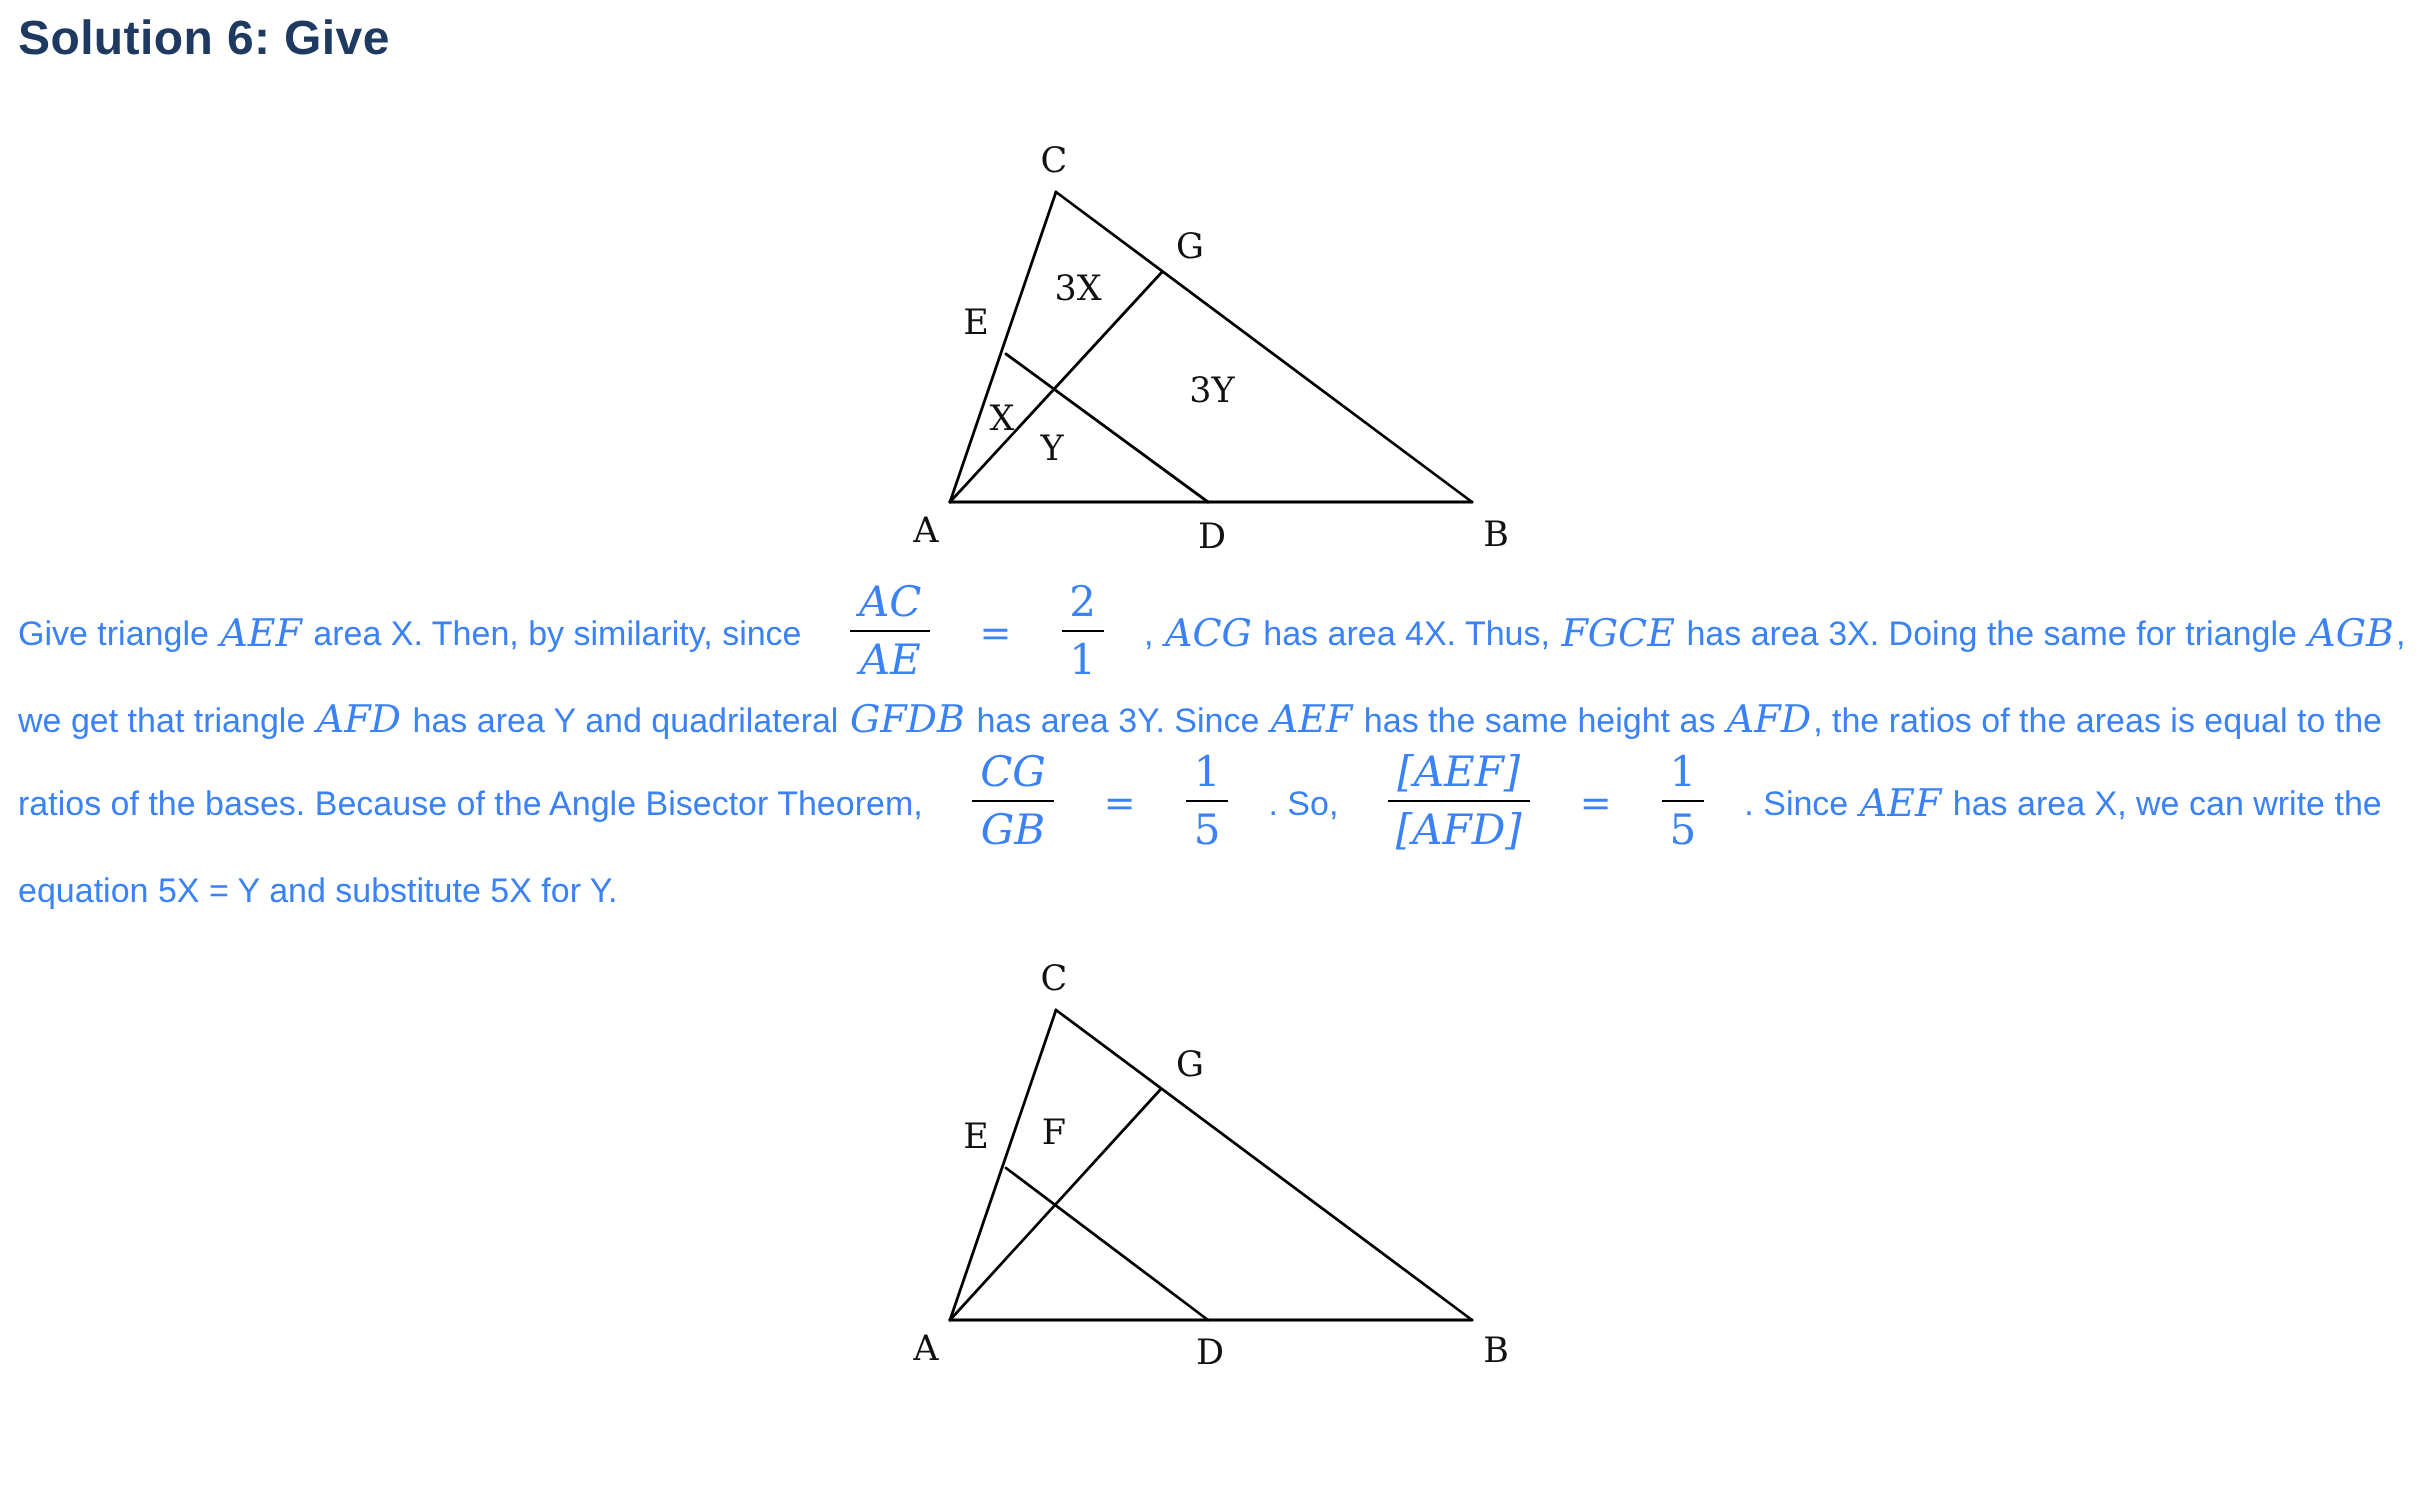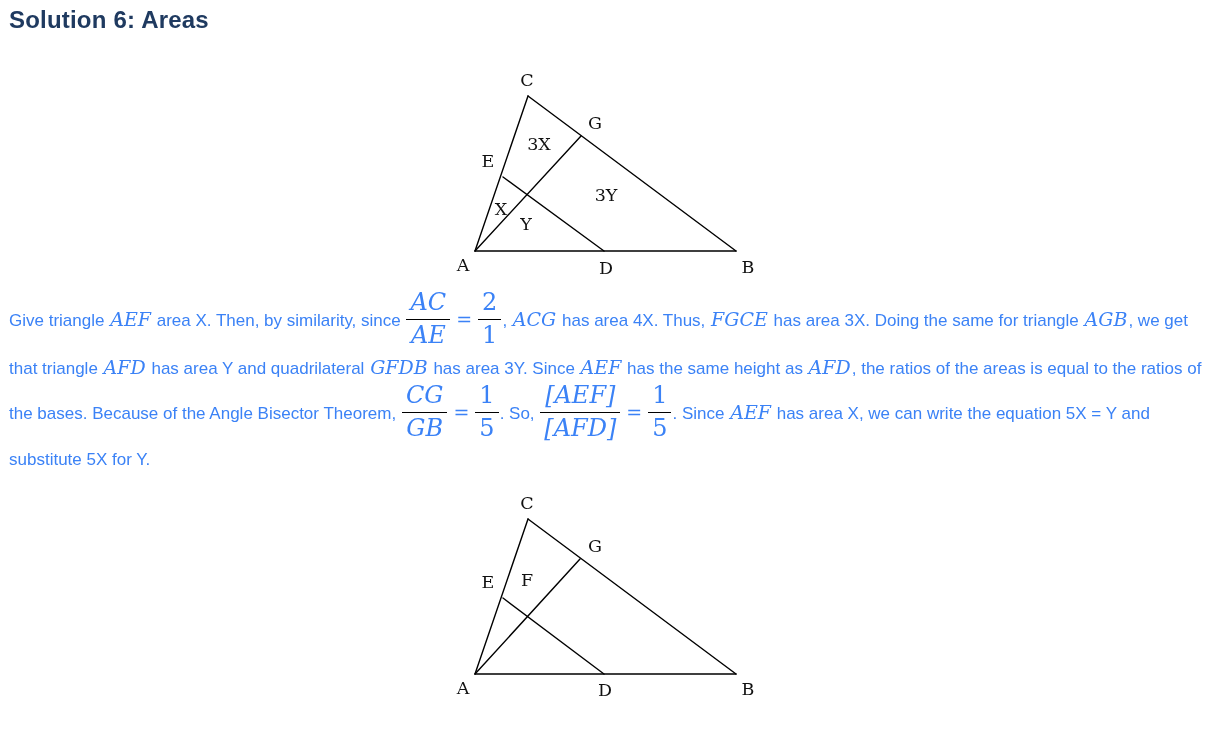--- a/index.html
+++ b/index.html
@@ -52,25 +52,25 @@
   }
   .op {
     font-family: "DejaVu Serif", serif;
     font-size: 19px;
     margin: 0 5px;
   }
   .frac {
     display: inline-block;
     vertical-align: middle;
     text-align: center;
-    margin: 0 1px;
+    margin: 0 20px;
     transform: translateY(-3px);
     font-family: "DejaVu Serif", serif;
     font-style: italic;
-    font-size: 24px;
+    font-size: 21px;
     line-height: 1.15;
   }
   .frac .num {
     display: block;
     border-bottom: 1.4px solid #000;
     padding: 1px 4px 2px 4px;
   }
   .frac .den {
     display: block;
     padding: 2px 4px 0 4px;
@@ -84,21 +84,21 @@
     font-family: "DejaVu Serif", serif;
     font-size: 18px;
     line-height: 24px;
   }
 </style>
 </head>
 <body>
 
 <div class="content">
 
-  <h2 class="page-title">Solution 6: Areas</h2>
+  <h2 class="page-title">Solution 6: Give</h2>
 
   <svg class="fig fig-1" width="340" height="215" viewBox="0 0 340 215">
     <line x1="37" y1="189" x2="90" y2="34"></line>
     <line x1="90" y1="34" x2="298" y2="189"></line>
     <line x1="37" y1="189" x2="298" y2="189"></line>
     <line x1="37" y1="189" x2="143" y2="74"></line>
     <line x1="65" y1="115" x2="166" y2="189"></line>
     <text x="89" y="24" text-anchor="middle">C</text>
     <text x="157" y="67" text-anchor="middle">G</text>
     <text x="50" y="105" text-anchor="middle">E</text>

